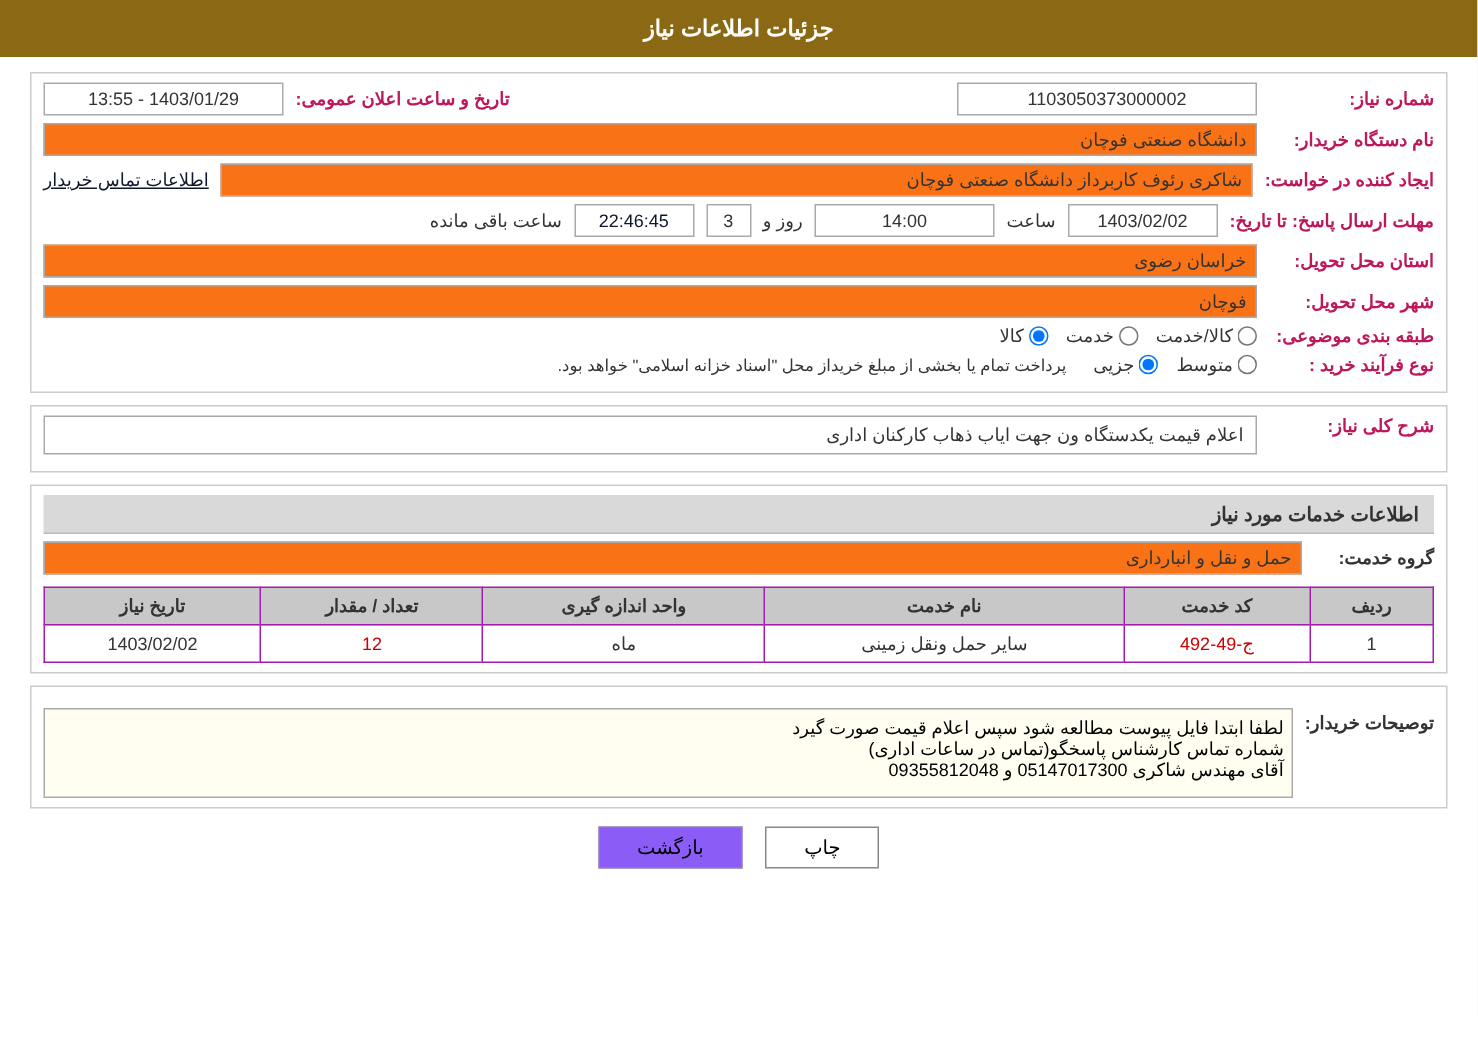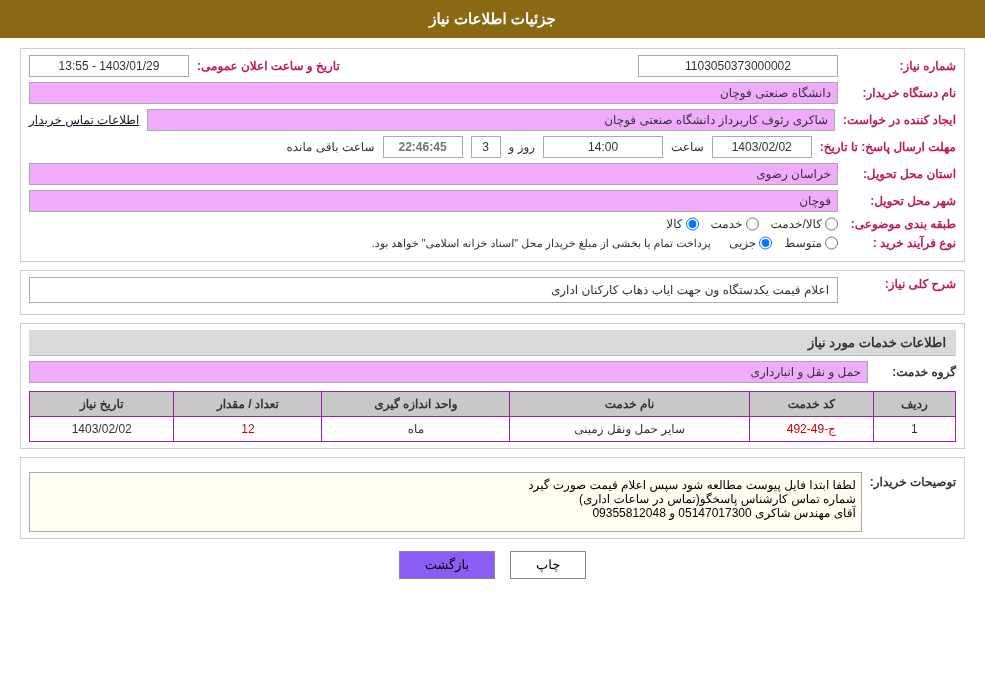--- a/index.html
+++ b/index.html
@@ -50,21 +50,21 @@
     .value-box {
       border: 1px solid #aaa;
       padding: 3px 6px;
       background: #fff;
       min-width: 120px;
       text-align: center;
     }
     .value-box-wide {
       border: 1px solid #aaa;
       padding: 3px 6px;
-      background: #f0abfc;
+      background: #f97316;
       flex: 1;
     }
     .link-text {
       color: #0f172a;
       text-decoration: underline;
       cursor: pointer;
     }
     .radio-group {
       display: flex;
       gap: 12px;
@@ -204,21 +204,21 @@
         <span class="link-text">اطلاعات تماس خریدار</span>
       </div>
 
       <div class="form-row">
         <span class="label">مهلت ارسال پاسخ: تا تاریخ:</span>
         <div class="value-box" style="min-width:100px;">1403/02/02</div>
         <span>ساعت</span>
         <div class="value-box">14:00</div>
         <span>روز و</span>
         <div class="value-box" style="min-width:30px;">3</div>
-        <div class="value-box" style="min-width:80px; color:#737373; font-weight:bold;">22:46:45</div>
+        <div class="value-box" style="min-width:80px; color:#0f172a; font-weight:normal;">22:46:45</div>
         <span>ساعت باقی مانده</span>
       </div>
 
       <div class="form-row">
         <span class="label">استان محل تحویل:</span>
         <div class="value-box-wide">خراسان رضوی</div>
       </div>
 
       <div class="form-row">
         <span class="label">شهر محل تحویل:</span>

